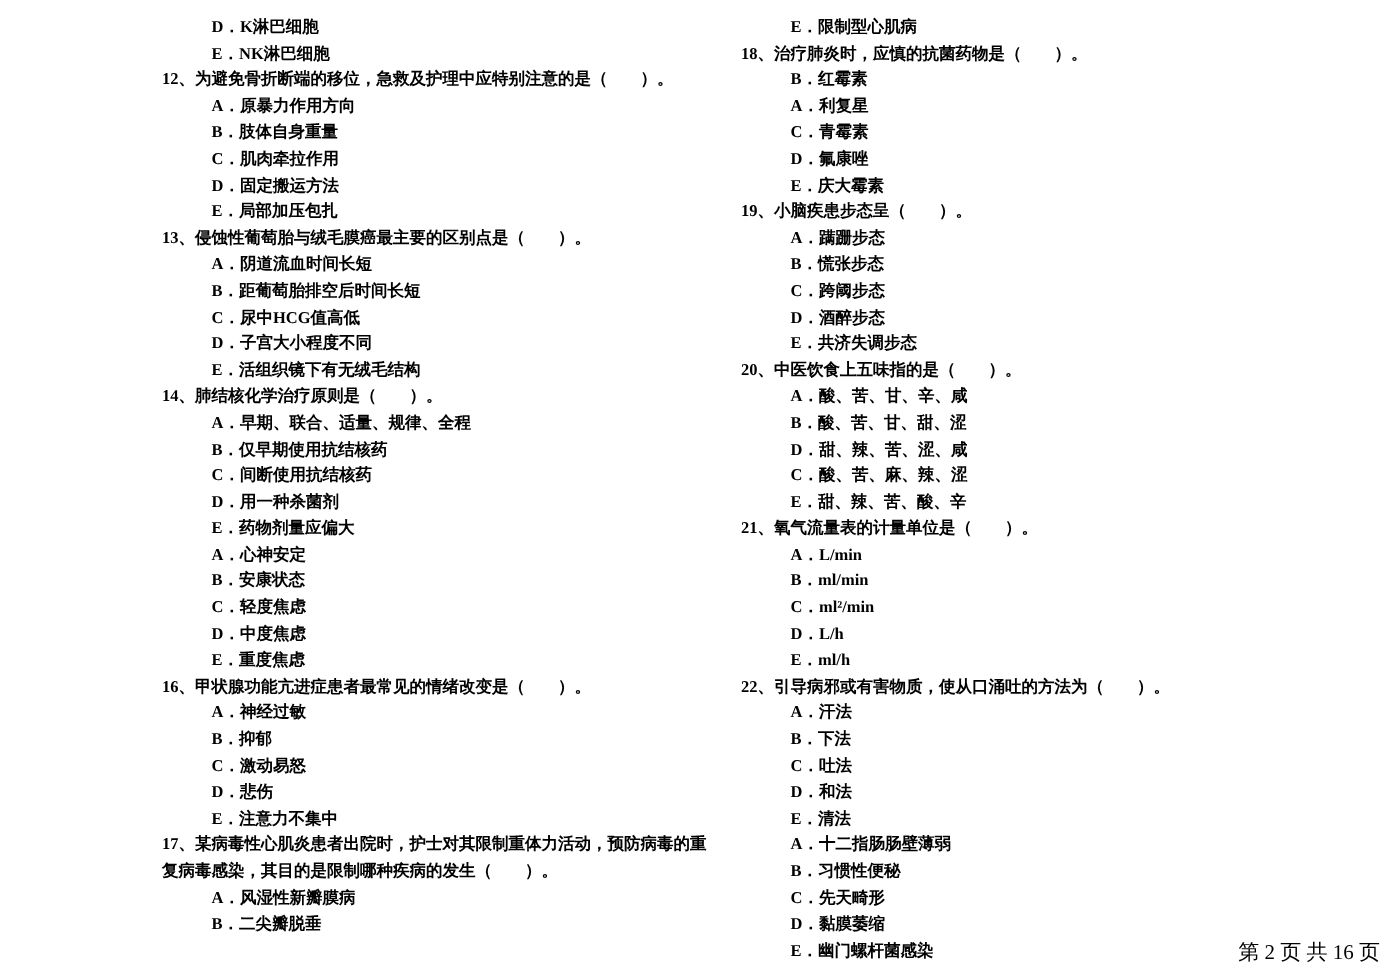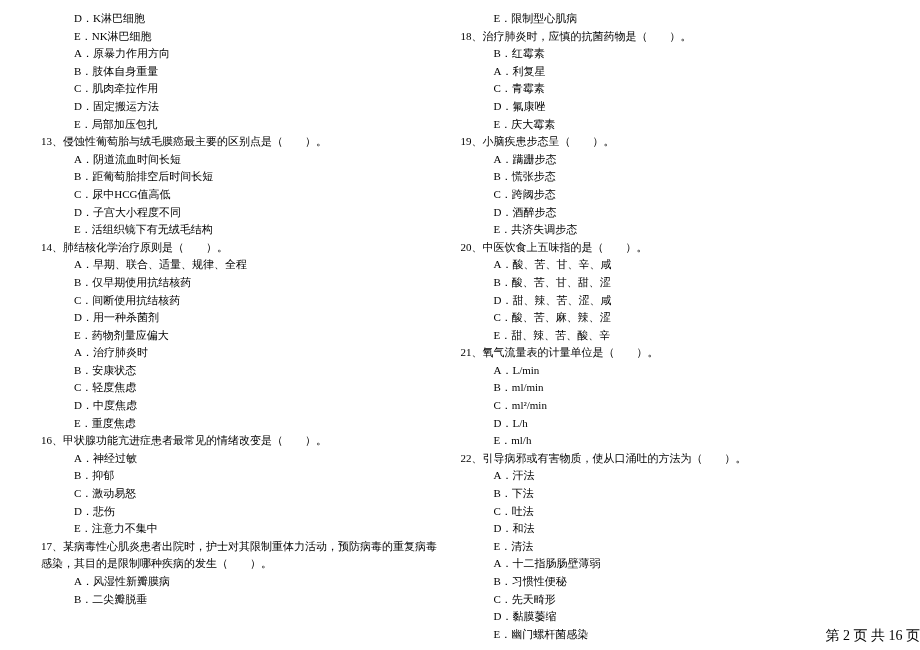--- a/index.html
+++ b/index.html
@@ -9,24 +9,25 @@
       font-family: "SimSun", "宋体", serif;
       font-size: 11px;
       line-height: 1.6;
       color: #000;
       width: 920px;
       height: 650px;
       overflow: hidden;
     }
     .page {
       display: flex;
-      padding: 10px 40px 0 41px;
+      padding: 10px 40px 0 108px;
       box-sizing: border-box;
       width: 100%;
       height: 620px;
+      font-weight: bold;
     }
     .column {
       flex: 1;
       padding-right: 20px;
     }
     .question-stem {
       margin: 0;
       text-indent: 0;
     }
     .sub-option {
@@ -40,41 +41,42 @@
     }
   </style>
 </head>
 <body>
 
 <div class="page">
   <div class="column">
     <p class="sub-option">D．K淋巴细胞</p>
     <p class="sub-option">E．NK淋巴细胞</p>
 
+    <p class="question-stem">12、为避免骨折断端的移位，急救及护理中应特别注意的是（　　）。</p>
     <p class="sub-option">A．原暴力作用方向</p>
     <p class="sub-option">B．肢体自身重量</p>
     <p class="sub-option">C．肌肉牵拉作用</p>
     <p class="sub-option">D．固定搬运方法</p>
     <p class="sub-option">E．局部加压包扎</p>
 
     <p class="question-stem">13、侵蚀性葡萄胎与绒毛膜癌最主要的区别点是（　　）。</p>
     <p class="sub-option">A．阴道流血时间长短</p>
     <p class="sub-option">B．距葡萄胎排空后时间长短</p>
     <p class="sub-option">C．尿中HCG值高低</p>
     <p class="sub-option">D．子宫大小程度不同</p>
     <p class="sub-option">E．活组织镜下有无绒毛结构</p>
 
     <p class="question-stem">14、肺结核化学治疗原则是（　　）。</p>
     <p class="sub-option">A．早期、联合、适量、规律、全程</p>
     <p class="sub-option">B．仅早期使用抗结核药</p>
     <p class="sub-option">C．间断使用抗结核药</p>
     <p class="sub-option">D．用一种杀菌剂</p>
     <p class="sub-option">E．药物剂量应偏大</p>
 
-    <p class="sub-option">A．治疗肺炎时</p>
+    <p class="sub-option">A．心神安定</p>
     <p class="sub-option">B．安康状态</p>
     <p class="sub-option">C．轻度焦虑</p>
     <p class="sub-option">D．中度焦虑</p>
     <p class="sub-option">E．重度焦虑</p>
 
     <p class="question-stem">16、甲状腺功能亢进症患者最常见的情绪改变是（　　）。</p>
     <p class="sub-option">A．神经过敏</p>
     <p class="sub-option">B．抑郁</p>
     <p class="sub-option">C．激动易怒</p>
     <p class="sub-option">D．悲伤</p>

